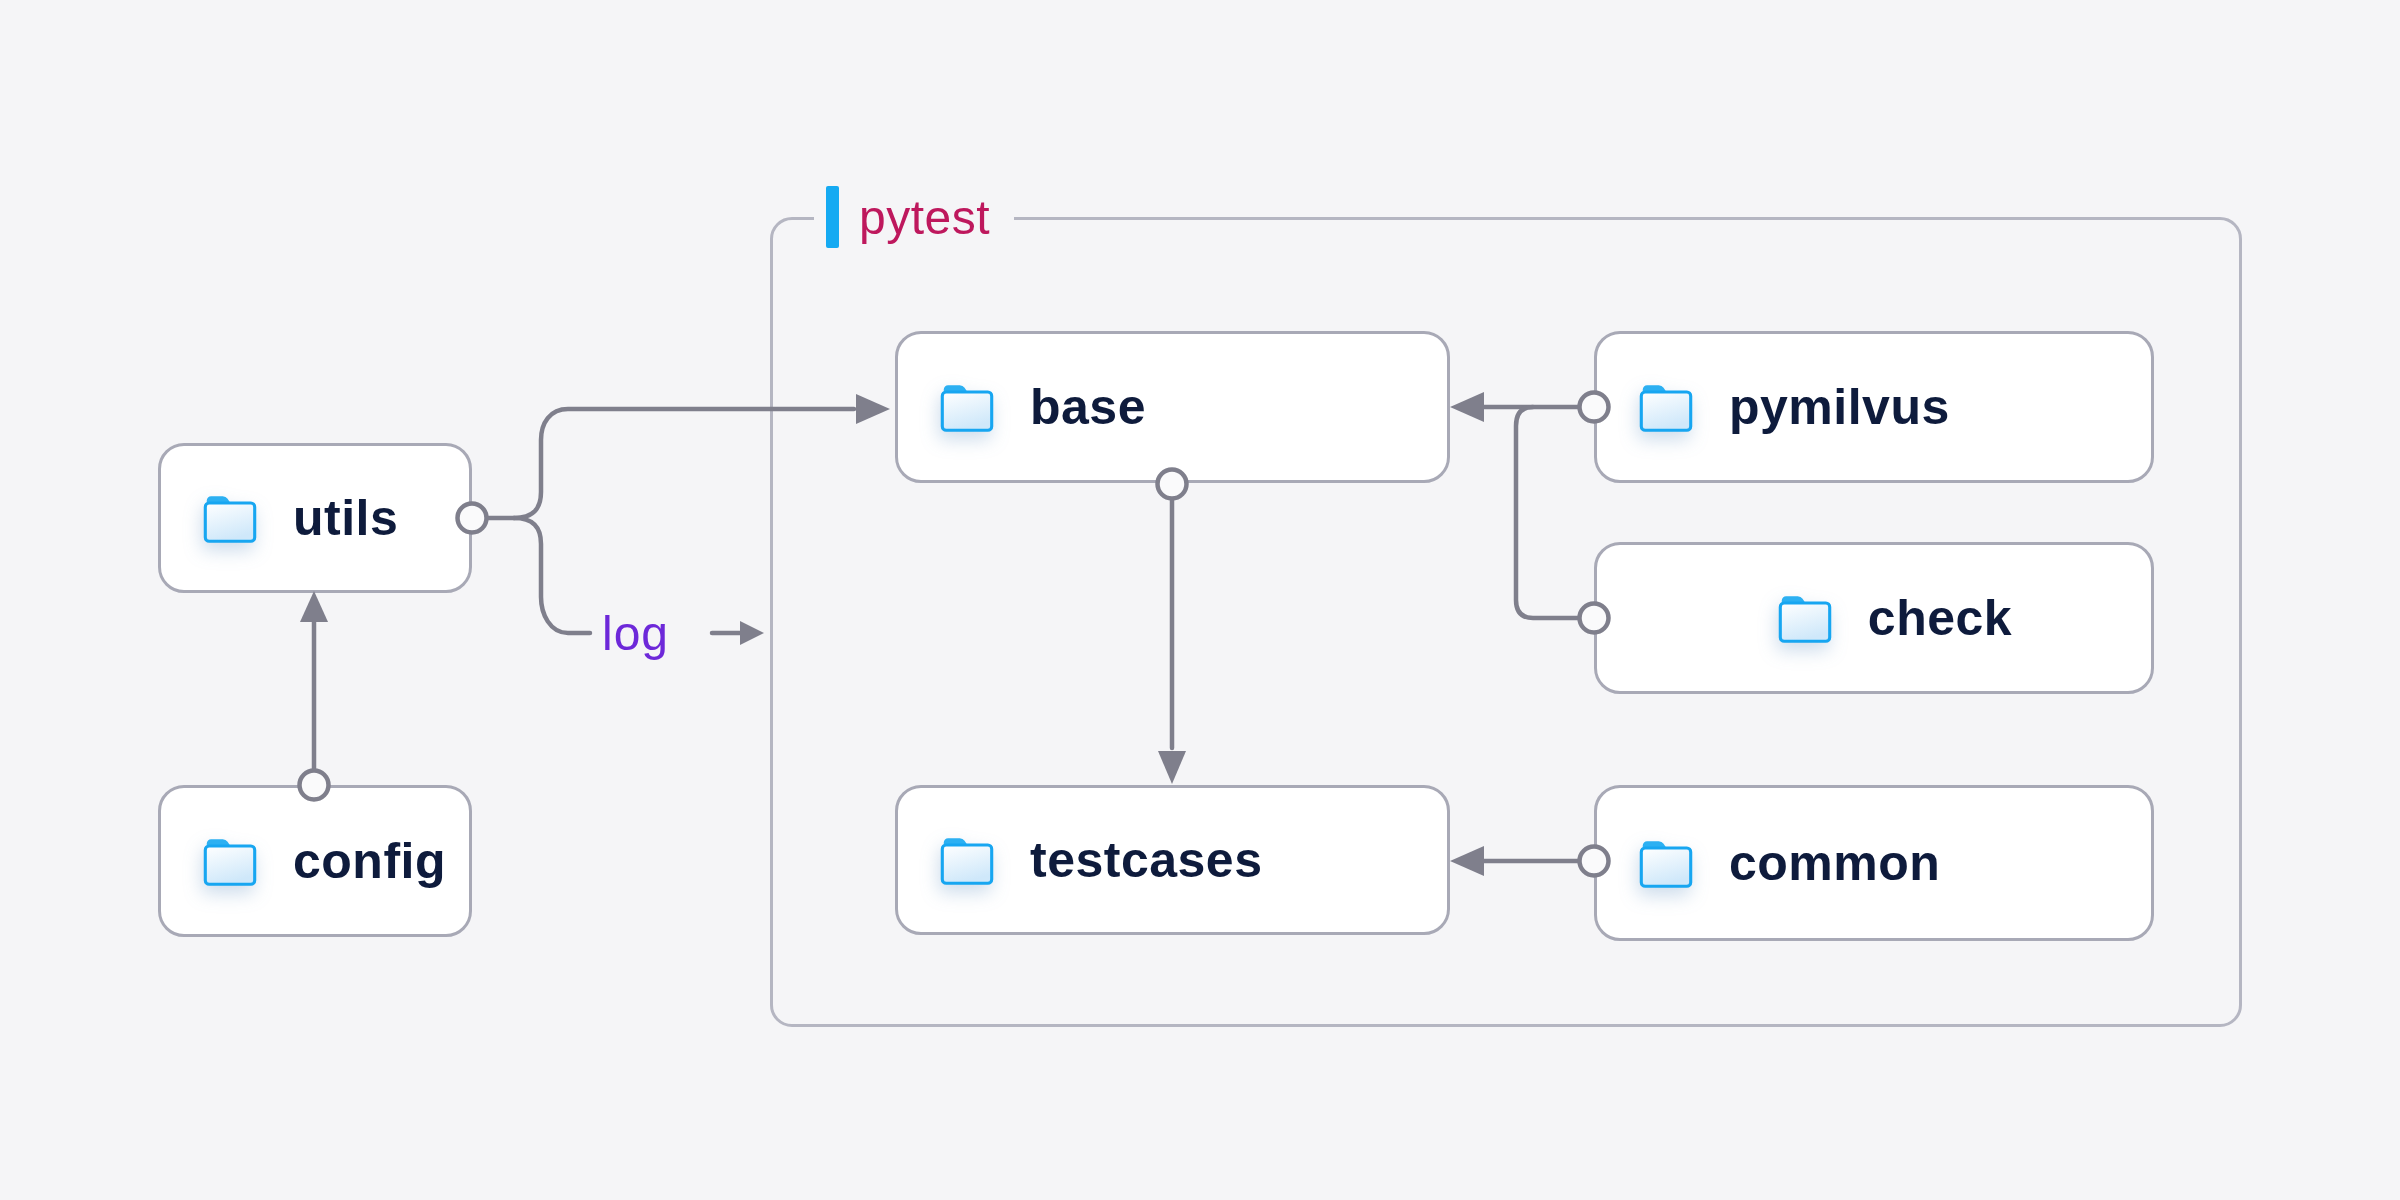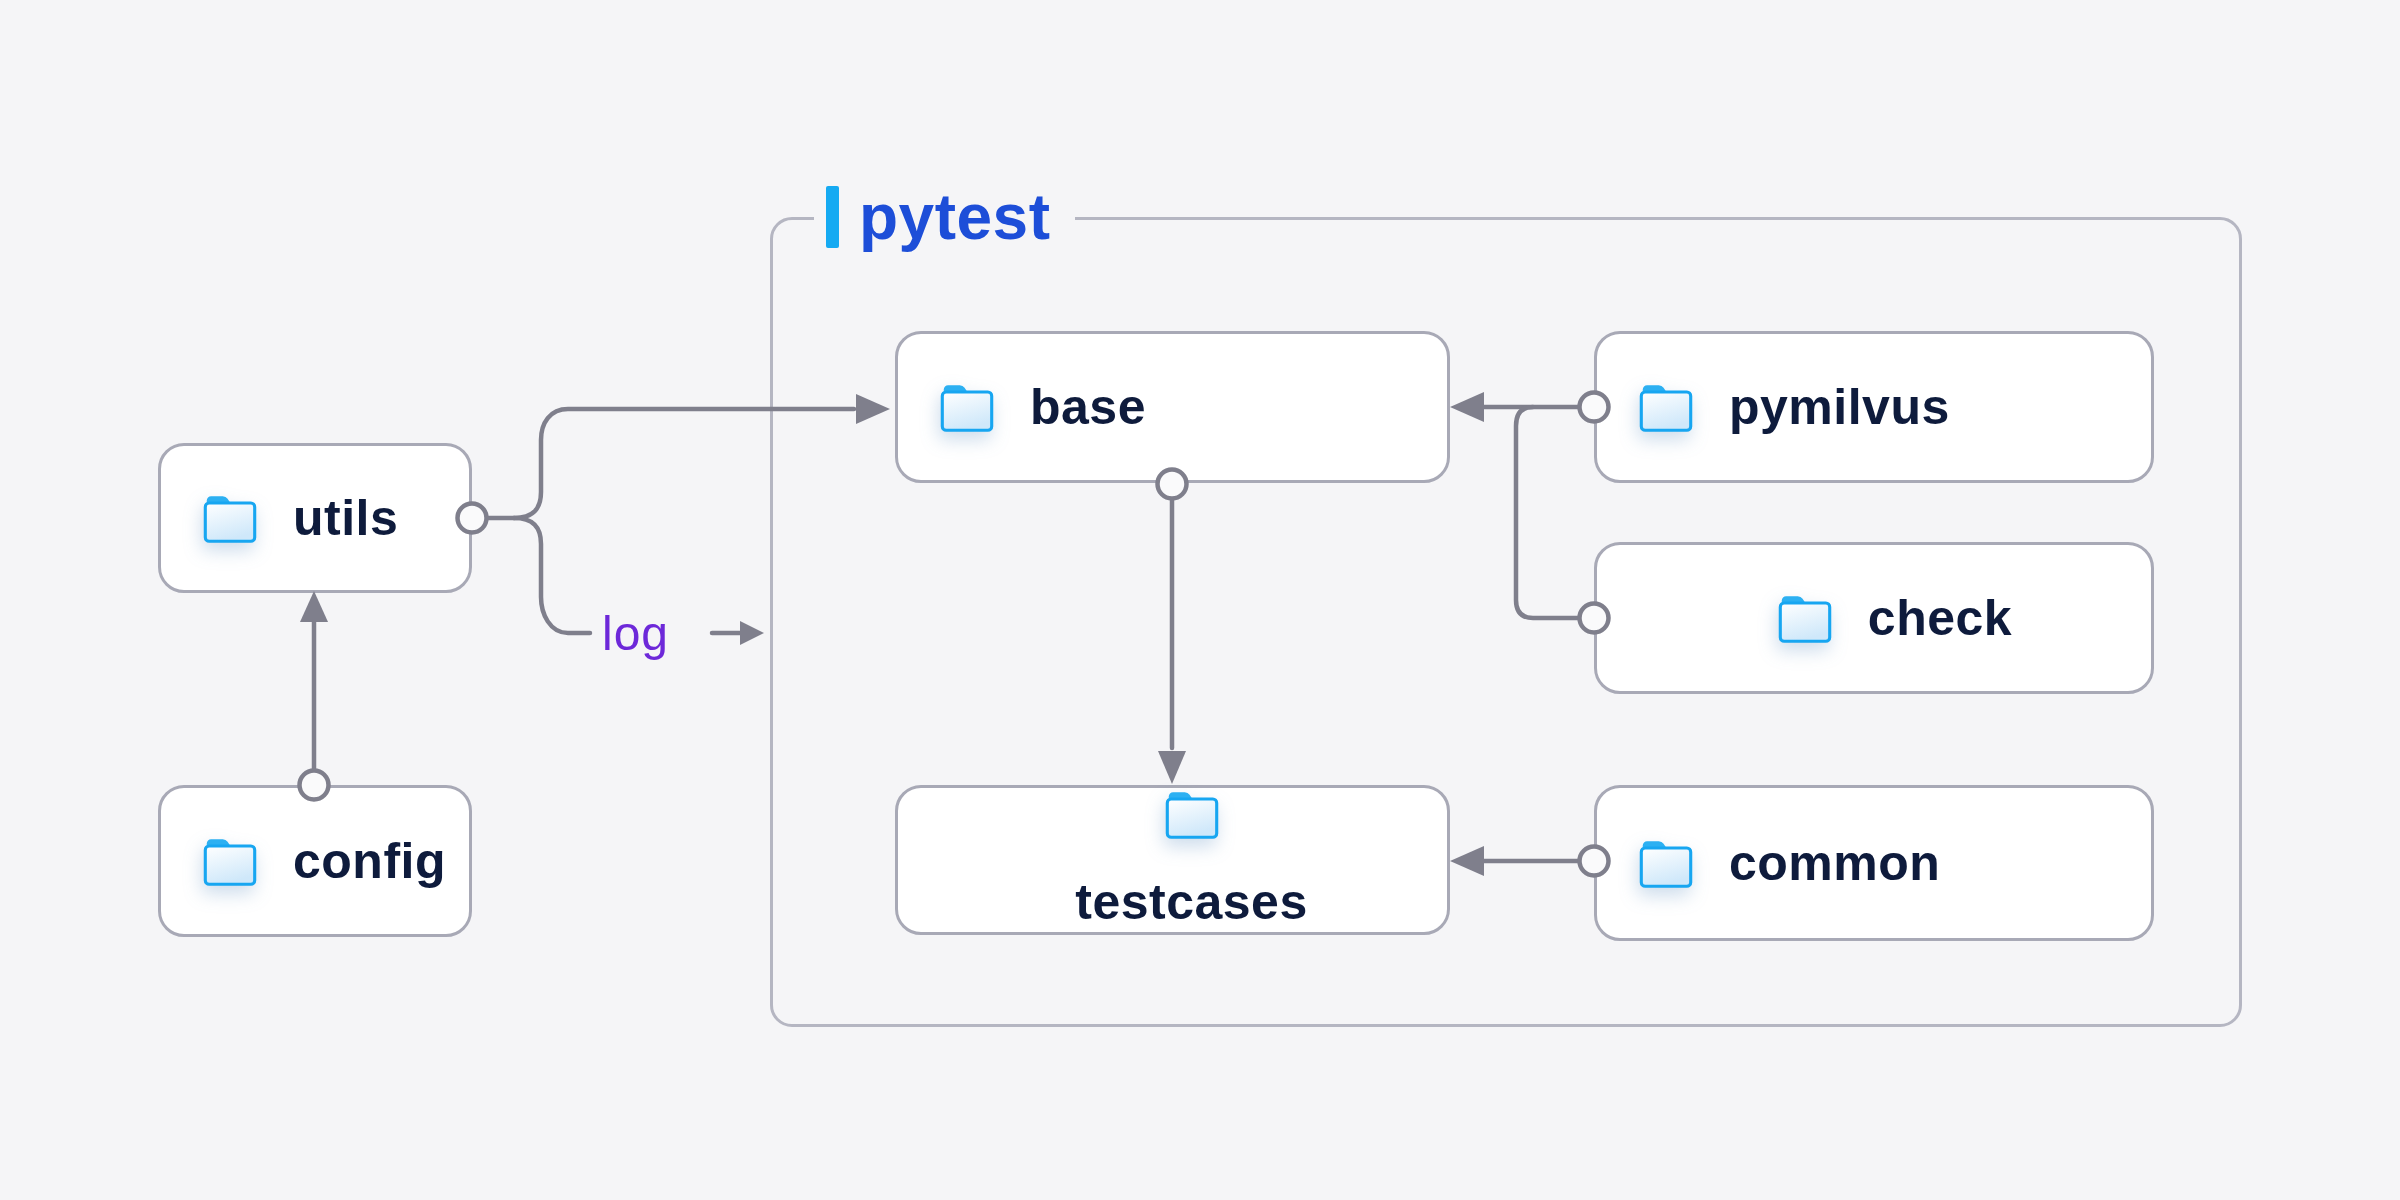--- a/index.html
+++ b/index.html
@@ -32,23 +32,23 @@
     background: #f5f5f7;
     padding: 0 24px 0 12px;
     z-index: 3;
   }
   .group-accent-bar {
     width: 13px; height: 62px;
     background: #15aaf2;
     border-radius: 2px;
   }
   .group-label-text {
-    font-size: 64px;
-    font-weight: 700;
-    color: #1d4ed8;
+    font-size: 48px;
+    font-weight: 400;
+    color: #be185d;
     letter-spacing: 0.5px;
   }
 
   
   .node {
     position: absolute;
     background: #ffffff;
     border: 3px solid #a8a9b6;
     border-radius: 26px;
     box-sizing: border-box;
@@ -64,21 +64,21 @@
     color: #0e1b3c;
     letter-spacing: 0.5px;
   }
   .folder-icon { filter: drop-shadow(-2px 8px 9px rgba(60,120,180,0.25)); flex: 0 0 auto; }
 
   #node-utils     { left: 158px;  top: 443px; width: 314px; height: 150px; }
   #node-config    { left: 158px;  top: 785px; width: 314px; height: 152px; }
   #node-base      { left: 895px;  top: 331px; width: 555px; height: 152px; }
   #node-pymilvus  { left: 1594px; top: 331px; width: 560px; height: 152px; }
   #node-check     { left: 1594px; top: 542px; width: 560px; height: 152px; justify-content: center; }
-  #node-testcases { left: 895px;  top: 785px; width: 555px; height: 150px; flex-direction: column; }
+  #node-testcases { left: 895px;  top: 785px; width: 555px; height: 150px; }
   #node-common    { left: 1594px; top: 785px; width: 560px; height: 156px; }
 
   
   .edge-label {
     position: absolute;
     left: 602px; top: 606px;
     font-size: 48px;
     font-weight: 400;
     color: #6d28d9;
     letter-spacing: 1px;

